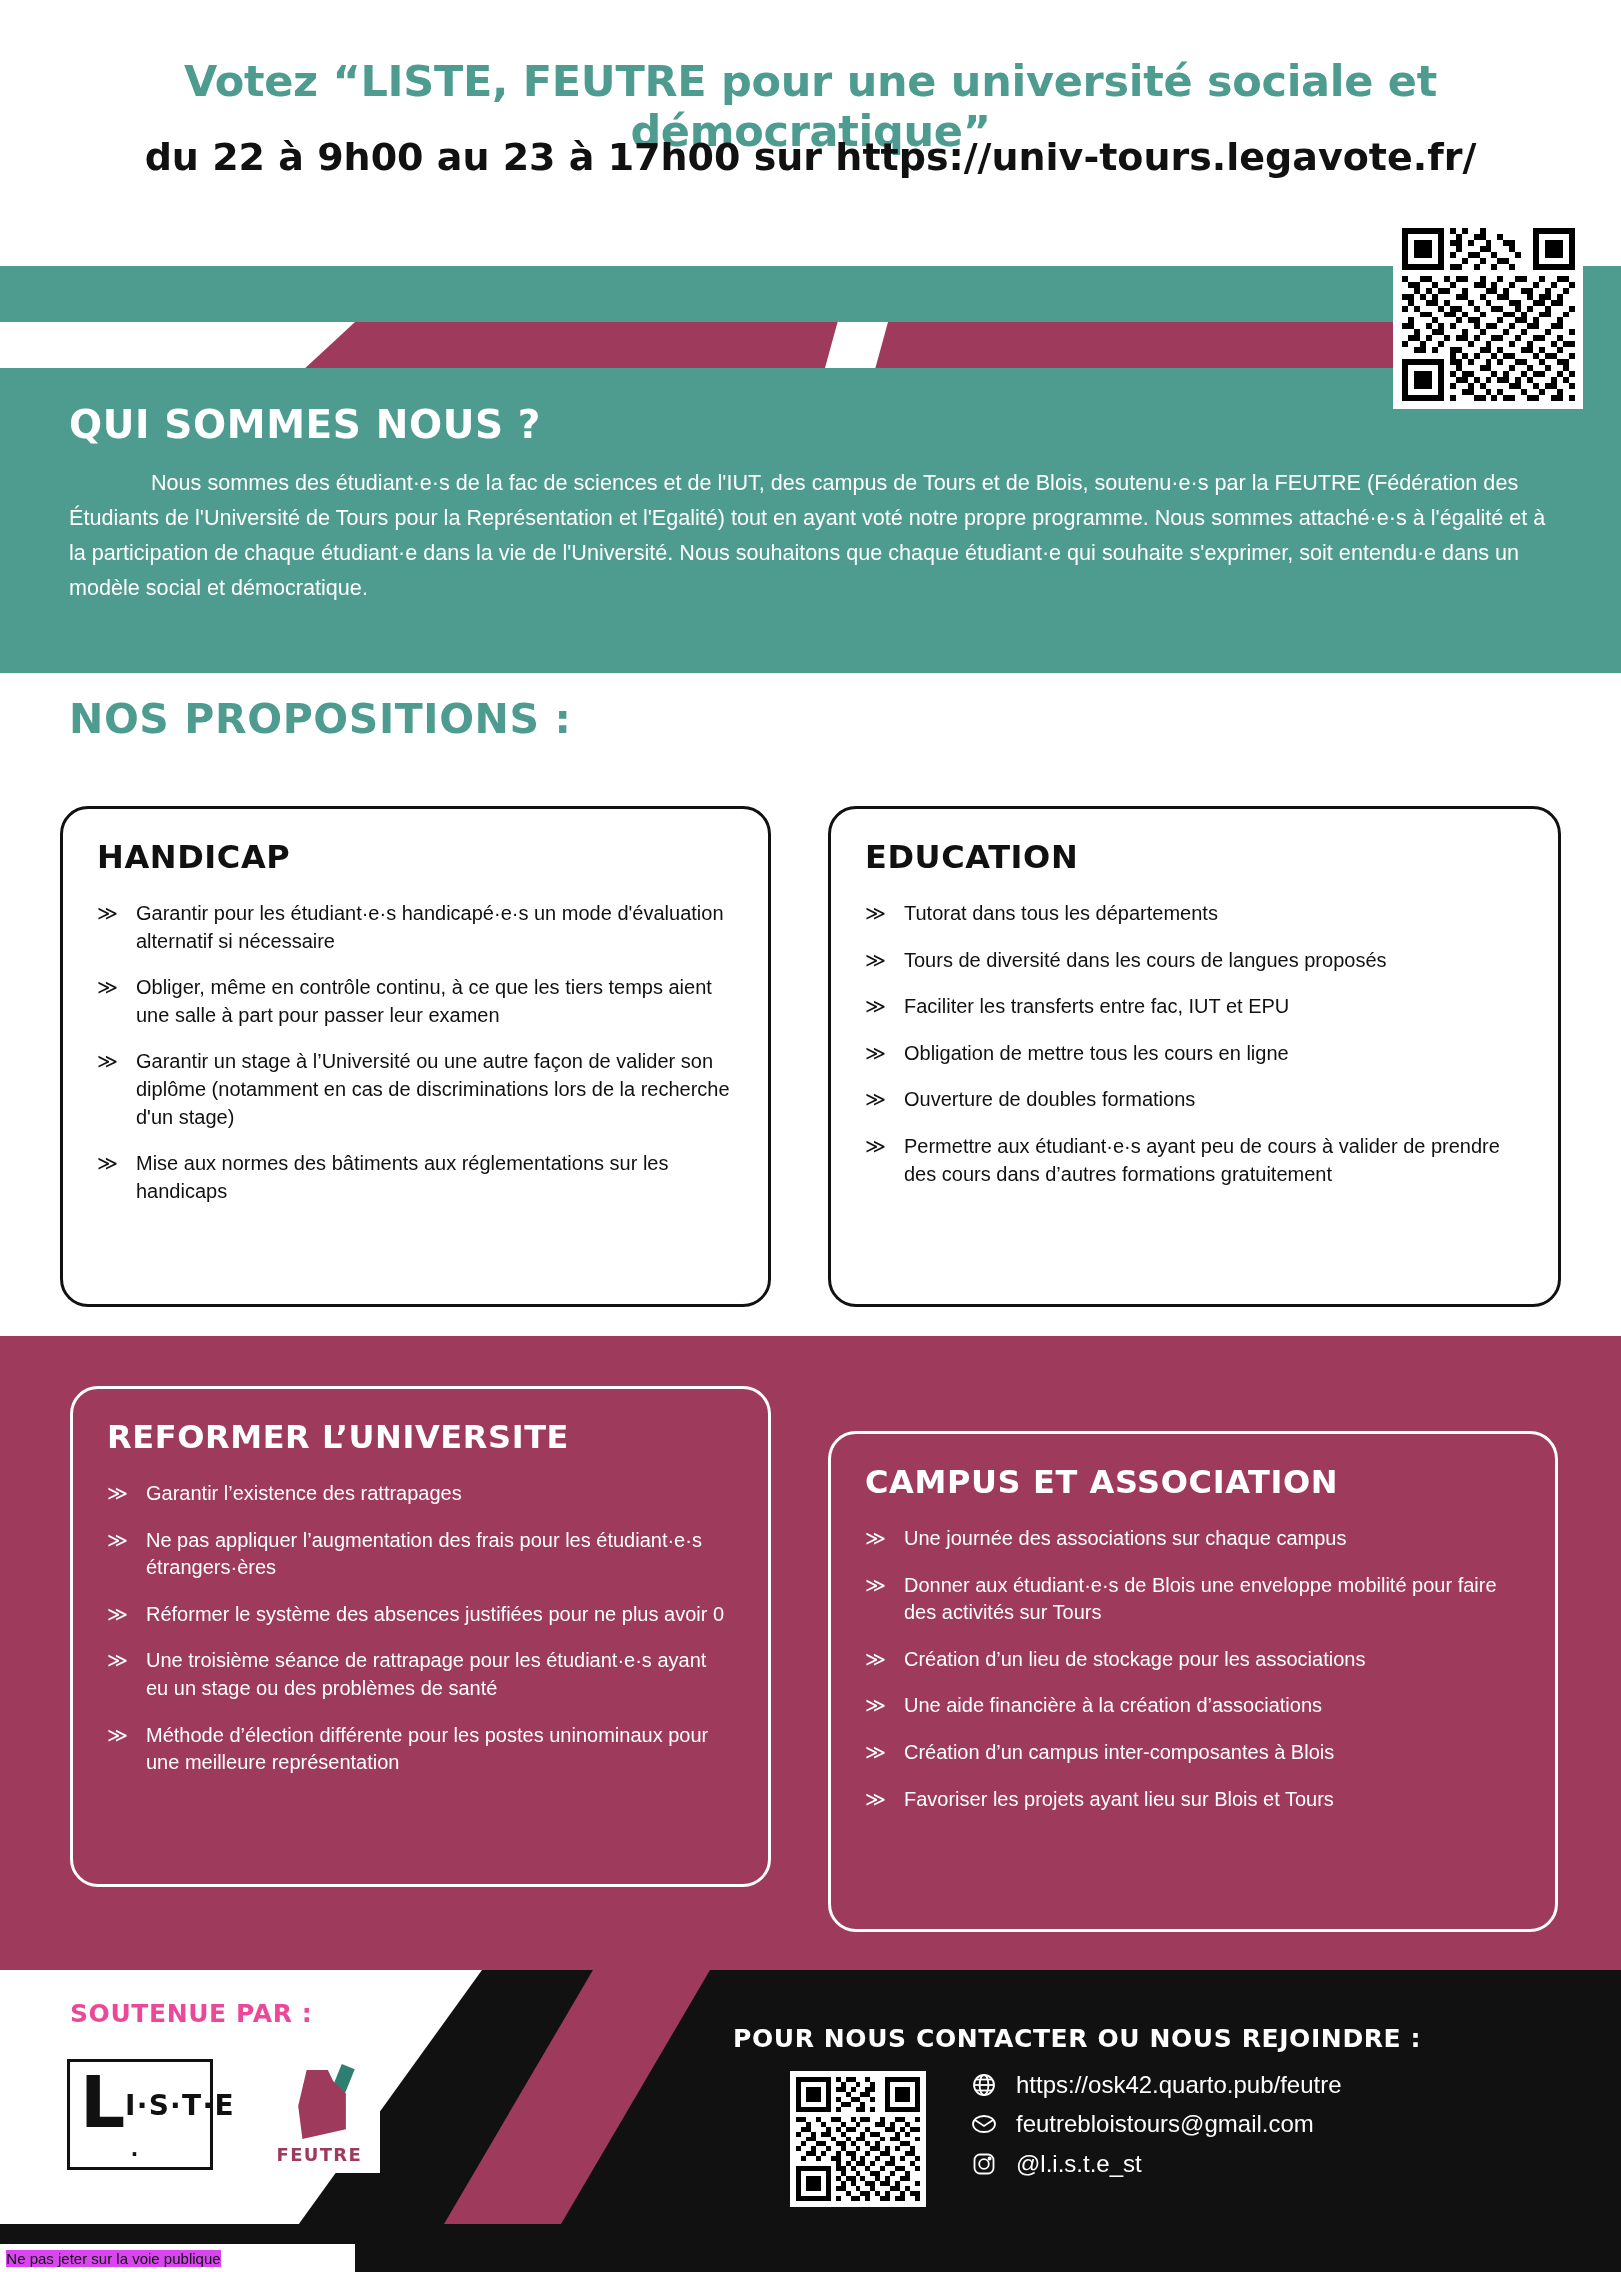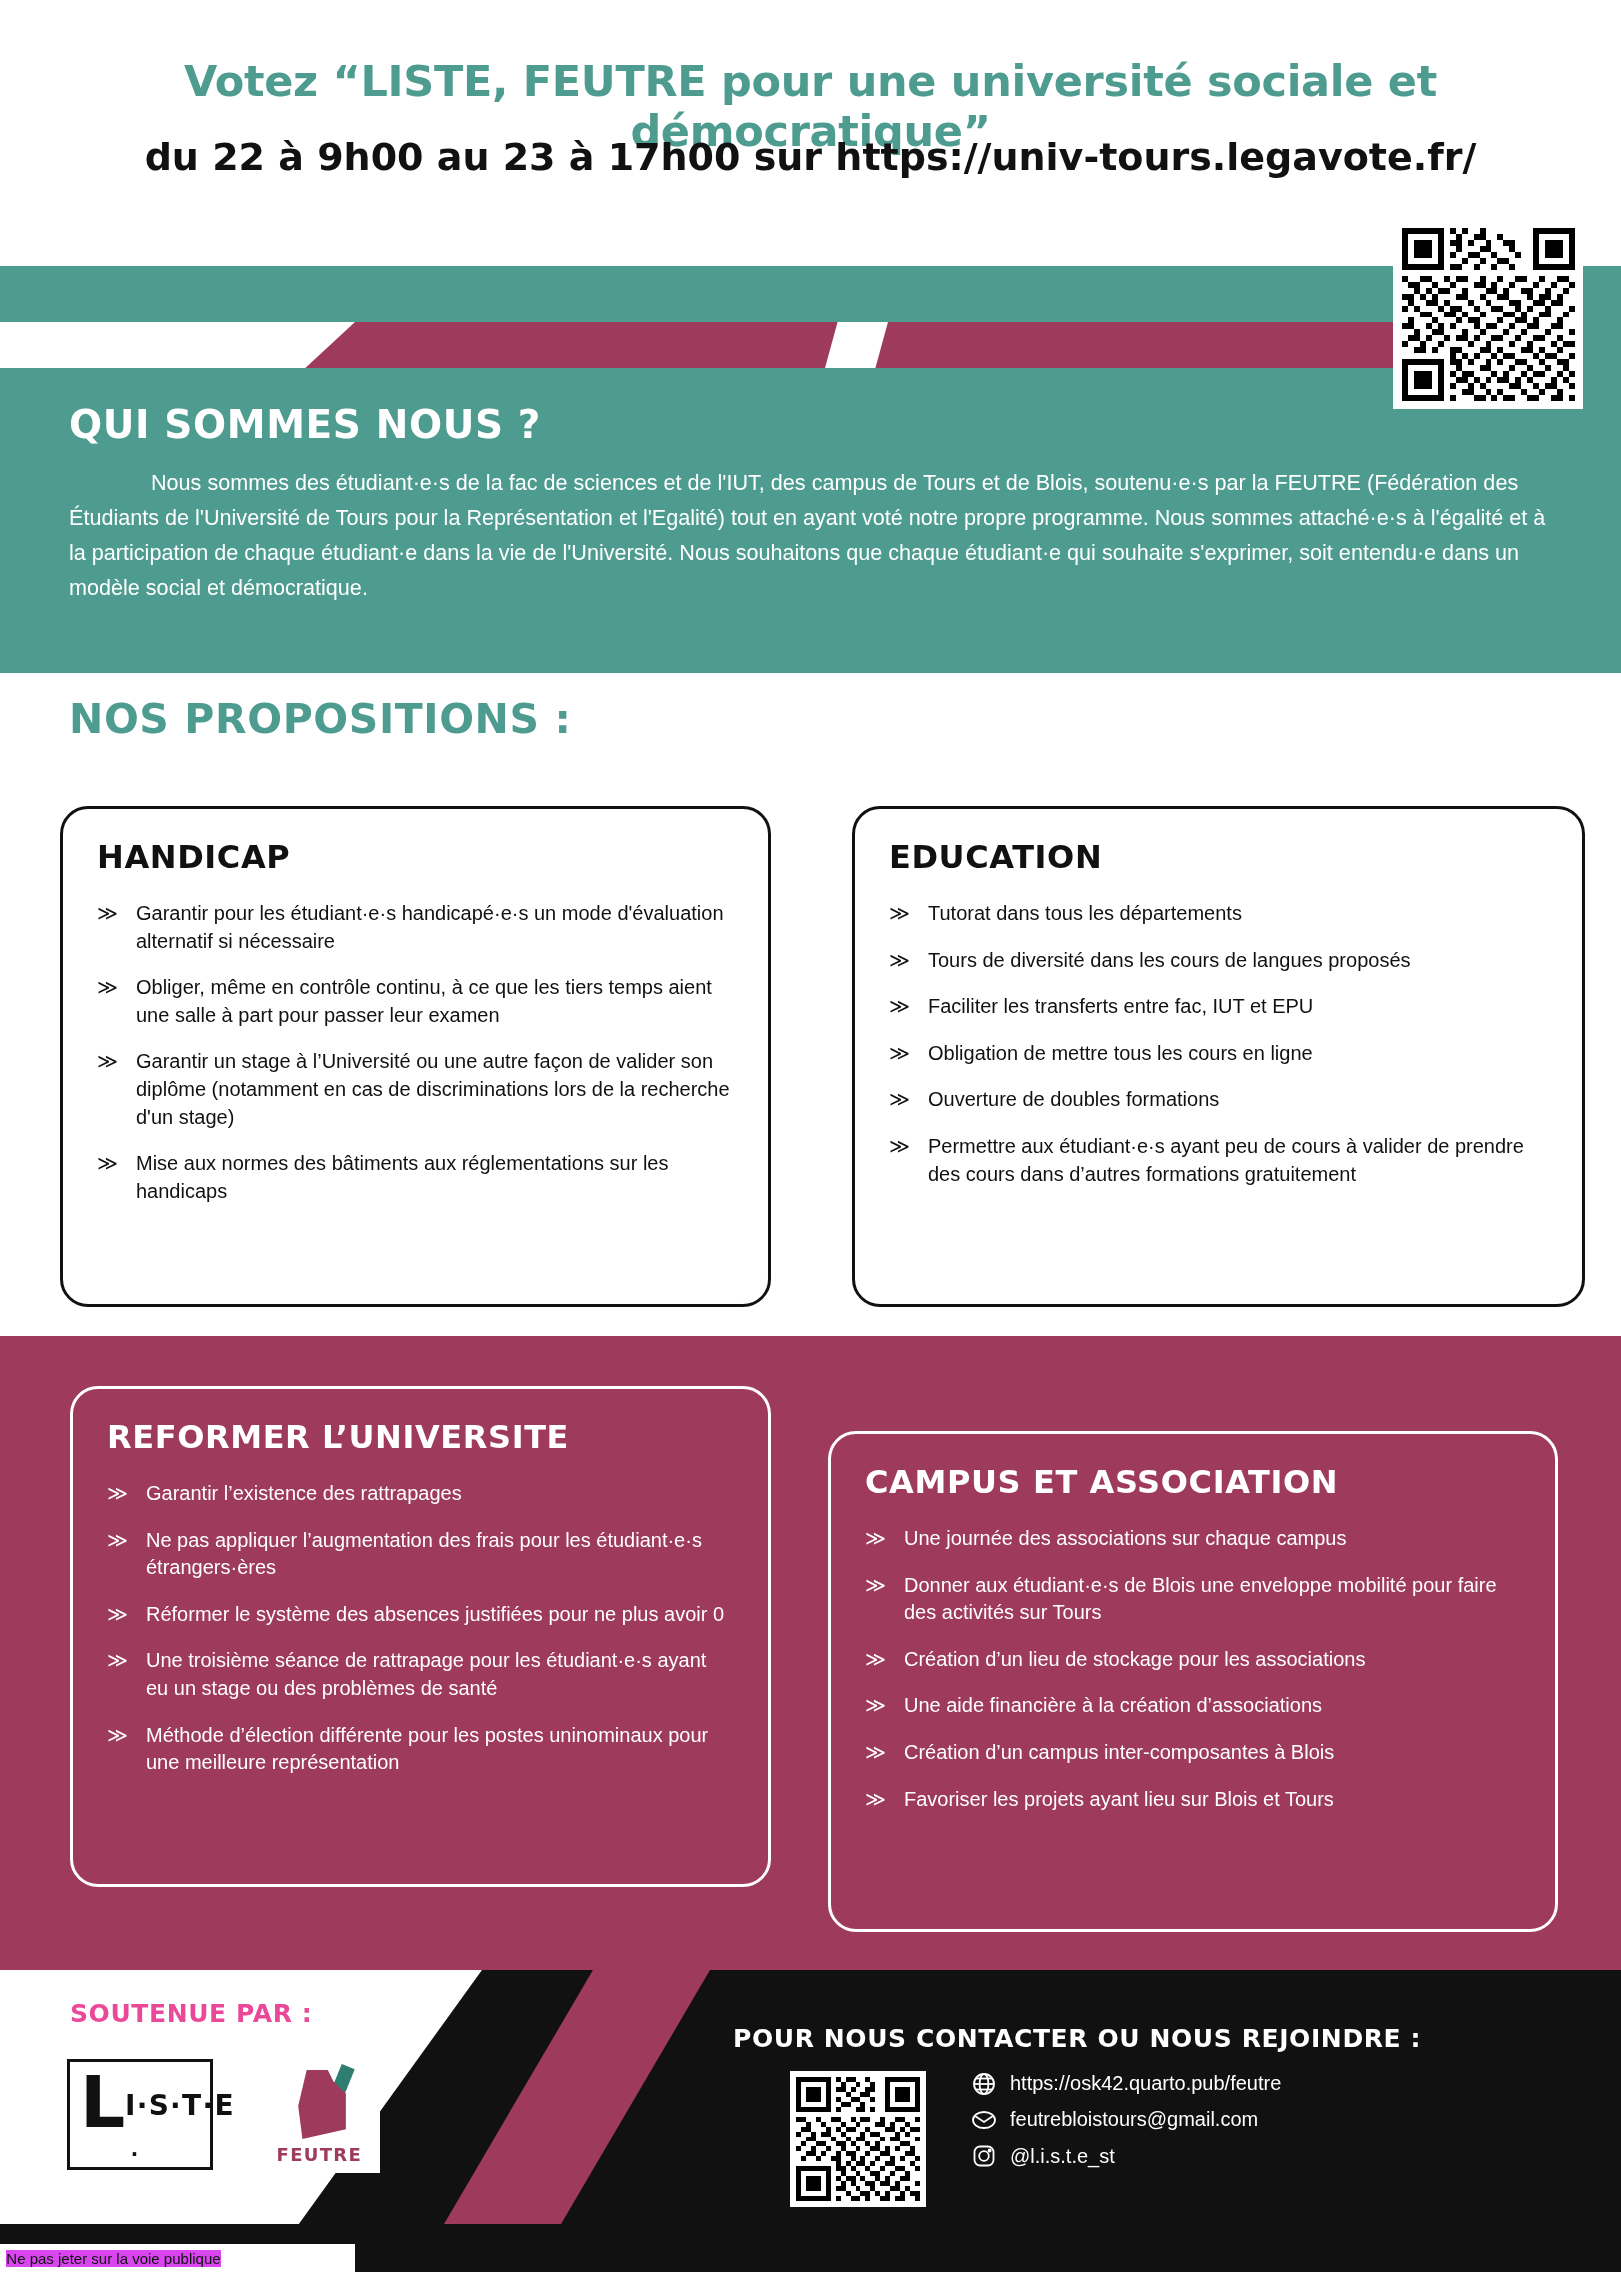--- a/index.html
+++ b/index.html
@@ -157,21 +157,21 @@
     position: relative;
     font-family: "Liberation Sans", sans-serif;
   }
   .card li .chev {
     position: absolute;
     left: 0; top: 0;
     font-size: 20px;
   }
 
   #card-handicap { top: 806px; left: 60px;  width: 711px; height: 501px; }
-  #card-education { top: 806px; left: 828px; width: 733px; height: 501px; margin-left: 24px; }
+  #card-education { top: 806px; left: 828px; width: 733px; height: 501px; }
 
   
   .section-maroon {
     position: absolute;
     top: 1336px; left: 0; right: 0;
     height: 634px;
     background: #9e3a5b;
   }
   #card-reformer { top: 1386px; left: 70px;  width: 701px; height: 501px; }
   #card-campus   { top: 1431px; left: 828px; width: 730px; height: 501px; }
@@ -275,23 +275,23 @@
     padding: 6.3px;
   }
   .contact-list {
     position: absolute;
     top: 2071px; left: 971px;
     color: #ffffff;
   }
   .contact-row {
     display: flex;
     align-items: center;
-    gap: 14px;
+    gap: 20px;
     margin-bottom: 11.4px;
-    font-size: 20px;
+    font-size: 24px;
     font-family: "Liberation Sans", sans-serif;
   }
   .cicon {
     width: 25px; height: 25px;
     flex: 0 0 25px;
     display: flex; align-items: center; justify-content: center;
   }
   .cicon svg { width: 24px; height: 24px; }
 
   .disclaimer {

